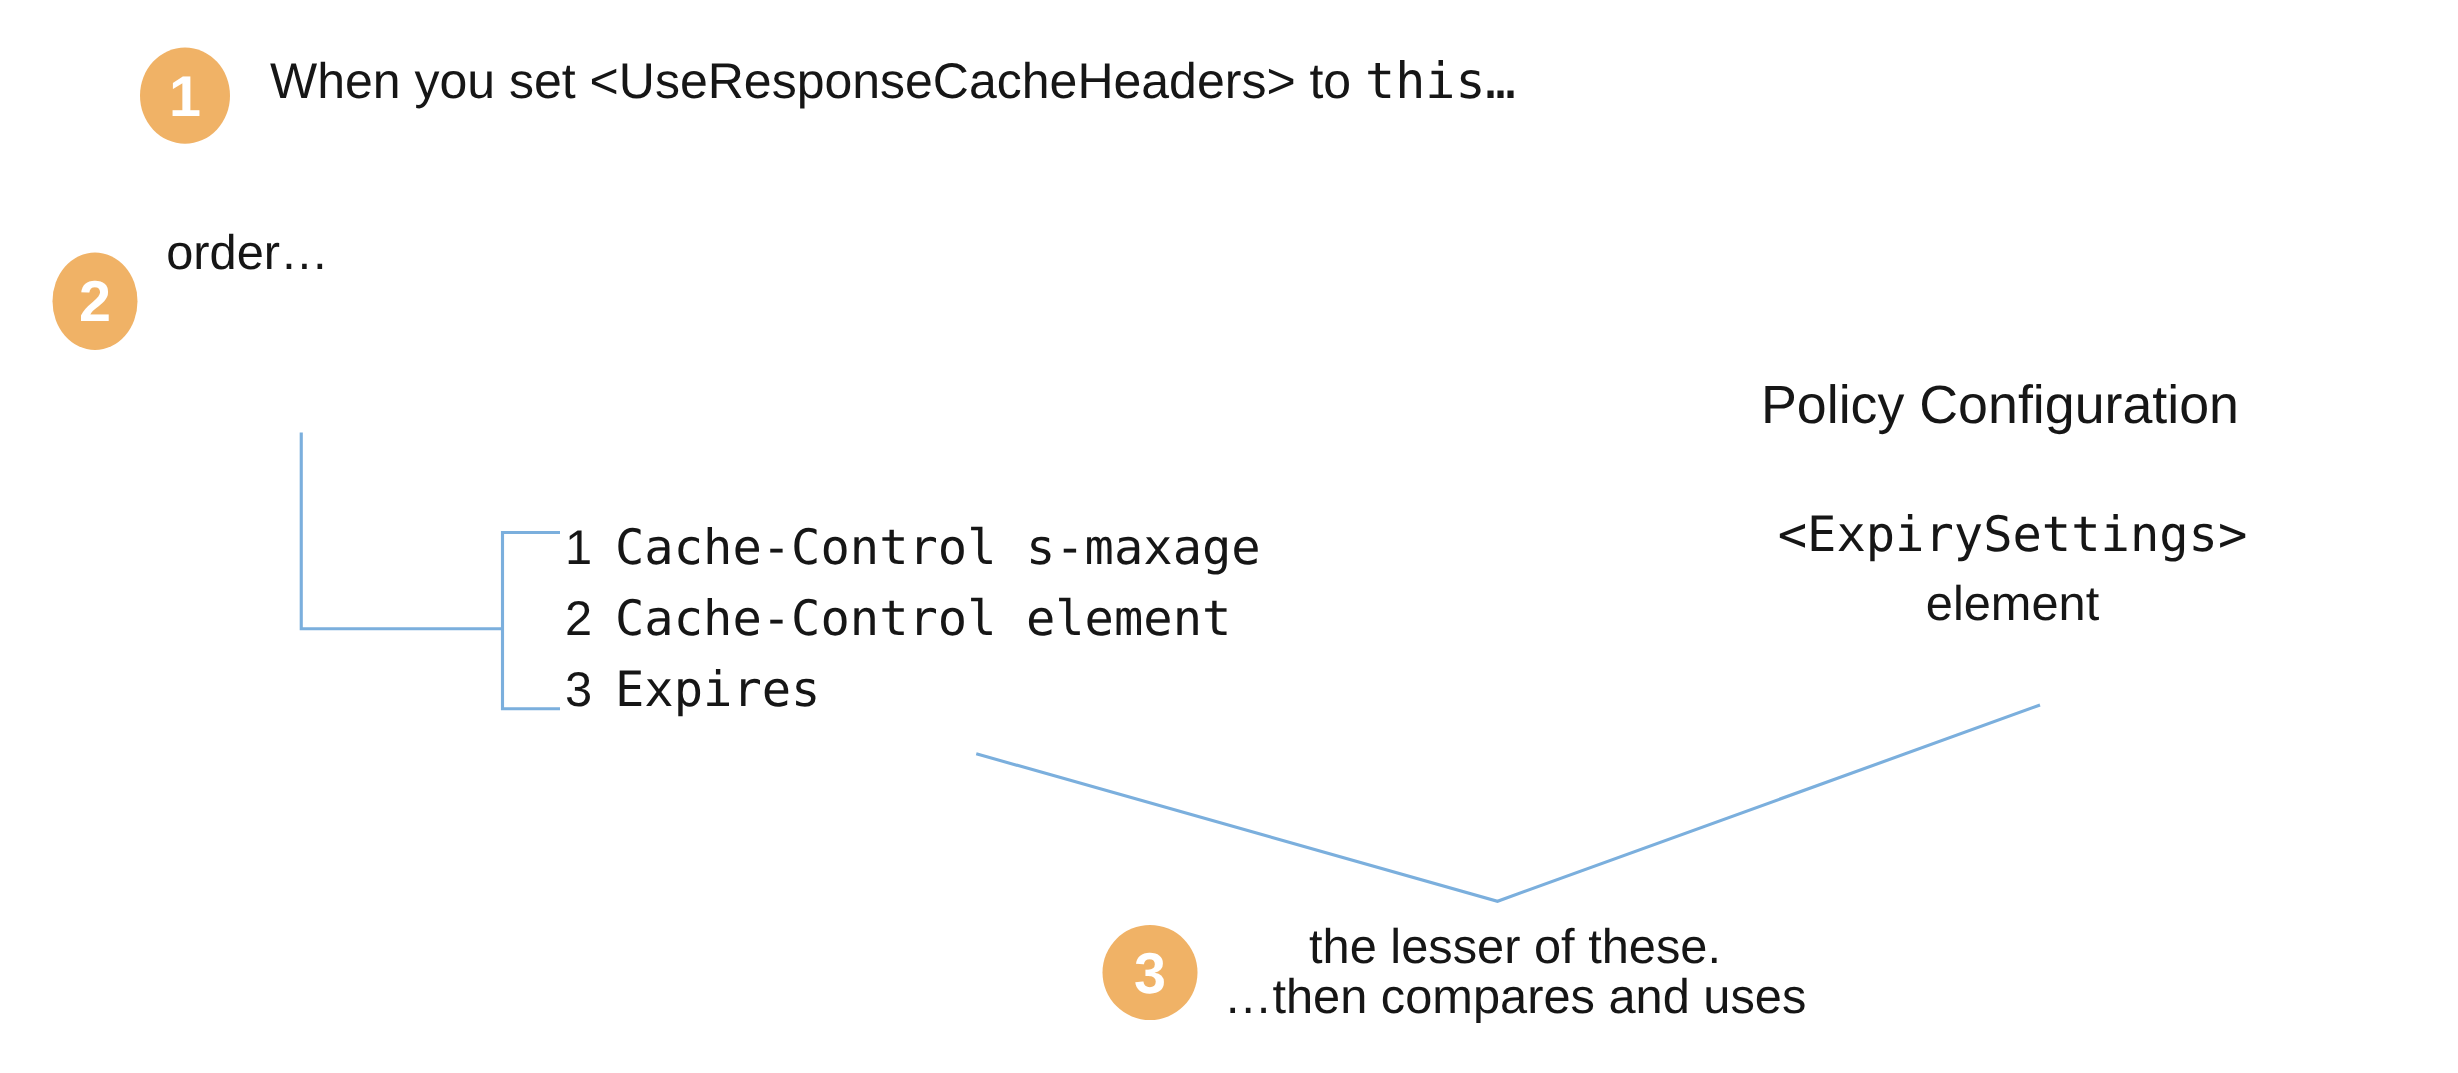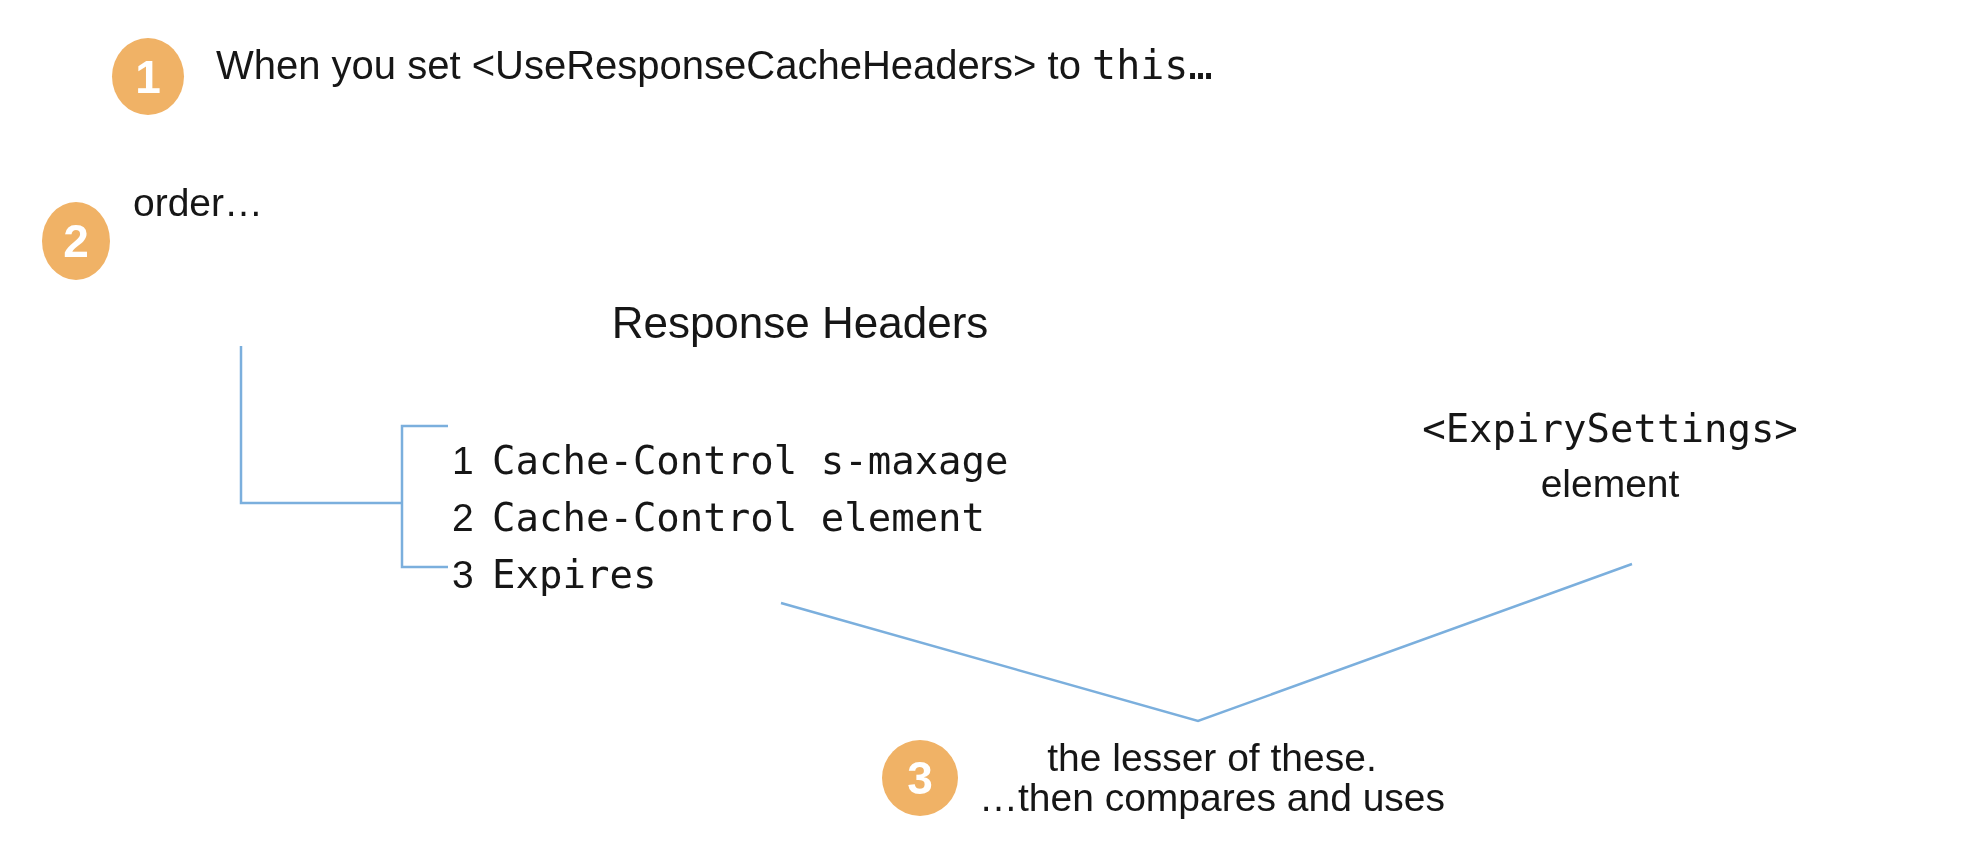--- a/index.html
+++ b/index.html
@@ -47,21 +47,21 @@
   .pc-title{left:1355px;top:300px;font-size:43px;}
   .hdr-list{position:absolute;left:452px;top:416px;}
   .hdr-row{
     display:flex;align-items:baseline;
     height:57px;font-size:39px;white-space:nowrap;
   }
   .hdr-num{
     font-family:"Liberation Sans", sans-serif;
     width:26px;margin-right:14px;
   }
-  .hdr-label{font-family:"DejaVu Sans Mono", monospace;margin-top:22px;}
+  .hdr-label{font-family:"DejaVu Sans Mono", monospace;}
   .expiry-code{
     position:absolute;left:1360px;top:406px;width:500px;
     text-align:center;font-size:39px;white-space:nowrap;
   }
   .element-label{
     position:absolute;left:1360px;top:462px;width:500px;
     text-align:center;font-size:39px;
   }
   .step3-text{
     position:absolute;left:972px;top:738px;width:480px;
@@ -86,37 +86,37 @@
     <span>When you set &lt;UseResponseCacheHeaders&gt; to </span><span class="mono">this…</span>
   </div>
 
   <div class="badge badge-2">
     <span>2</span>
   </div>
   <div class="step2-text">
     <div>order…</div>
   </div>
 
-  <div class="col-title rh-title">Response Headers</div>
 
   <div class="hdr-list">
     <div class="hdr-row">
       <span class="hdr-num">1</span>
       <span class="hdr-label">Cache-Control s-maxage</span>
     </div>
     <div class="hdr-row">
       <span class="hdr-num">2</span>
       <span class="hdr-label">Cache-Control element</span>
     </div>
     <div class="hdr-row">
       <span class="hdr-num">3</span>
       <span class="hdr-label">Expires</span>
     </div>
   </div>
 
+  <div class="col-title pc-title">Policy Configuration</div>
   <div class="expiry-code mono">&lt;ExpirySettings&gt;</div>
   <div class="element-label">element</div>
 
   <div class="badge badge-3">
     <span>3</span>
   </div>
   <div class="step3-text">
     <div>the lesser of these.</div>
     <div>…then compares and uses</div>
   </div>

